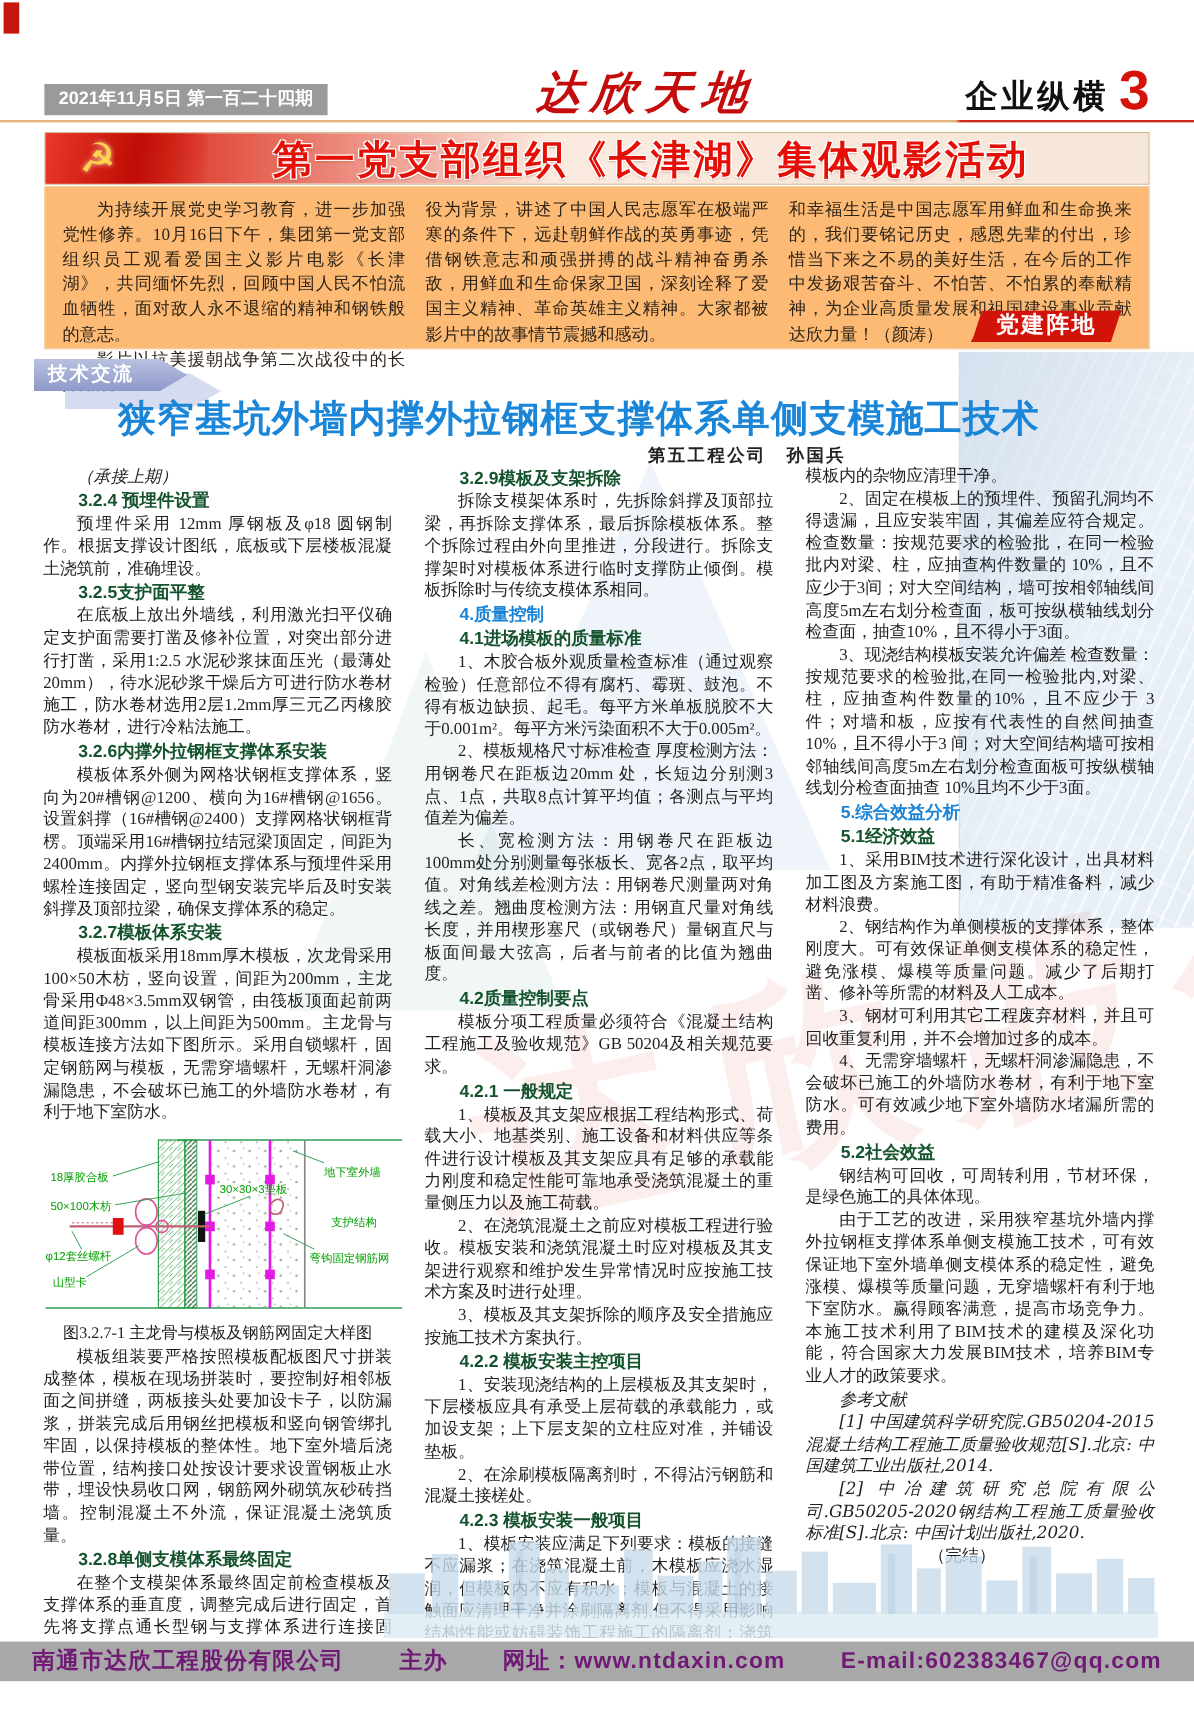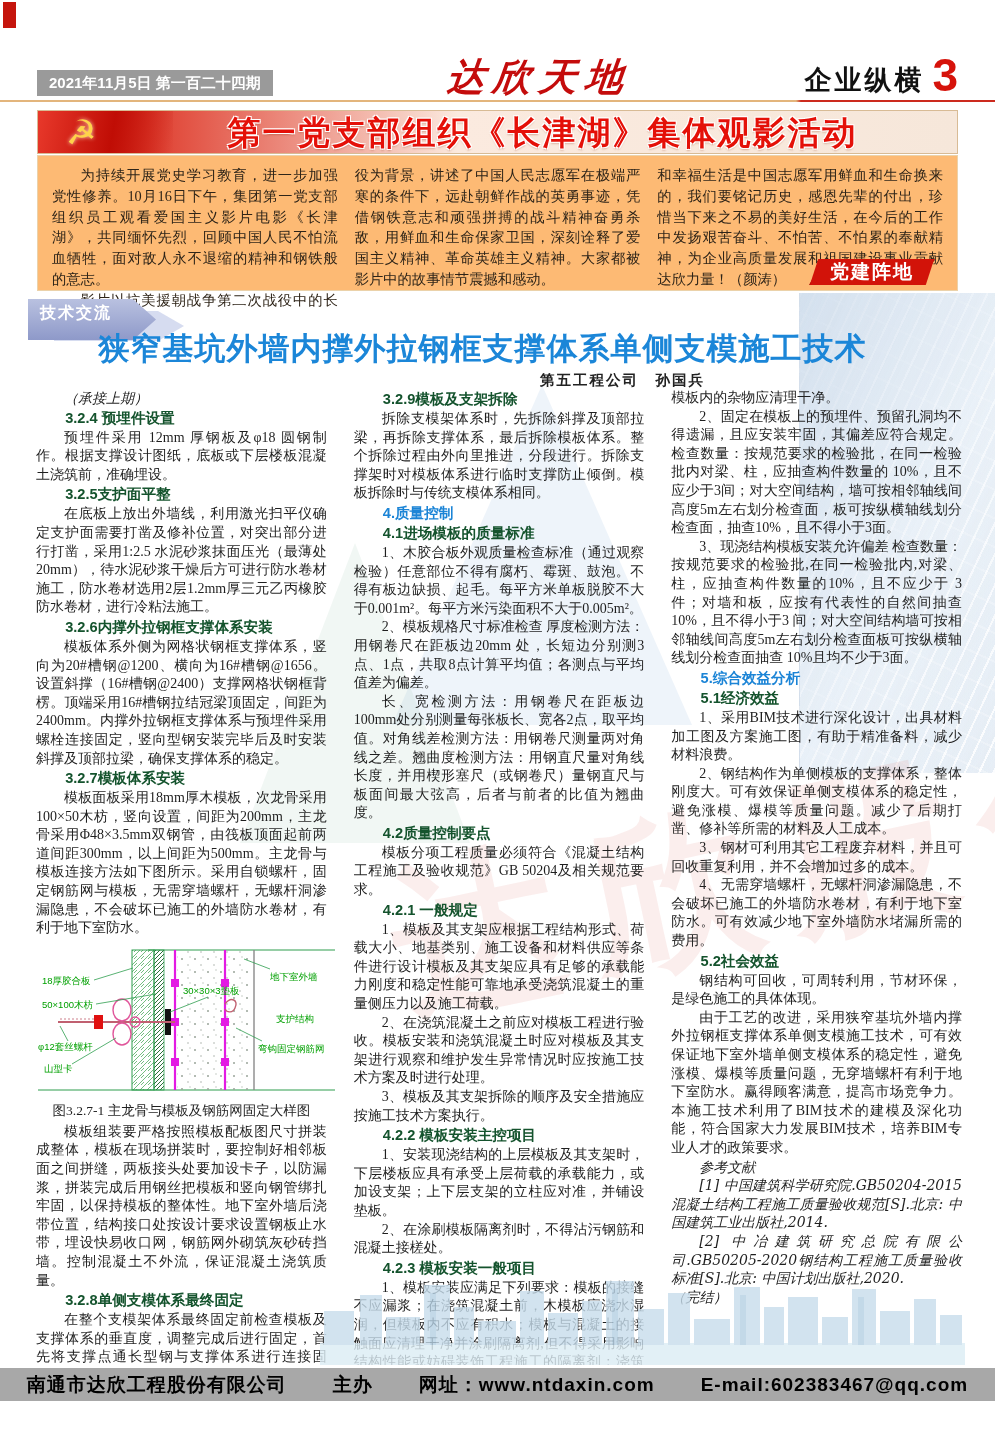--- a/index.html
+++ b/index.html
@@ -40,45 +40,45 @@
      background:linear-gradient(115deg,rgba(200,216,233,.85),rgba(232,240,248,.55) 55%,rgba(255,255,255,0)),
        repeating-linear-gradient(115deg,rgba(255,255,255,.6) 0 2px,rgba(186,206,228,.30) 2px 13px),
        repeating-linear-gradient(25deg,rgba(255,255,255,.45) 0 2px,rgba(200,218,236,.22) 2px 26px);
      border-left:1px solid rgba(160,180,205,.35);}
   .tri-wm1{position:absolute;left:392px;top:92px;width:300px;height:340px;background:rgba(168,200,232,.20);clip-path:polygon(50% 0,0 100%,100% 100%);}
   .tri-wm2{position:absolute;left:240px;top:250px;width:230px;height:300px;background:rgba(168,208,186,.16);clip-path:polygon(50% 0,0 100%,100% 100%);}
   .wm-text{position:absolute;left:385px;top:470px;font:bold 170px/1.2 "DejaVu Serif",serif;color:rgba(224,118,108,.12);
      letter-spacing:30px;transform:rotate(-12deg);white-space:nowrap;pointer-events:none;}
   .tag-wrap{position:absolute;left:28px;top:6px;width:160px;height:44px;}
   .tag-echo{position:absolute;left:26px;top:12px;width:130px;height:30px;background:#ccd3ec;clip-path:polygon(0 0,80% 0,100% 50%,80% 100%,0 100%);opacity:.8;}
-  .tag{position:absolute;left:0;top:0;width:128px;height:41px;background:linear-gradient(#b9c1e0,#8e99c9);
+  .tag{position:absolute;left:0;top:0;width:128px;height:27px;background:linear-gradient(#b9c1e0,#8e99c9);
      clip-path:polygon(0 0,82% 0,100% 50%,82% 100%,0 100%);color:#fff;font:bold 16px/27px "Liberation Sans",sans-serif;
      text-align:left;padding-left:12px;box-sizing:border-box;letter-spacing:2px;}
   .tech-title{margin:0;position:absolute;left:80px;right:110px;top:38px;text-align:center;color:#1b86d8;
      font:bold 31px/1.15 "Liberation Sans",sans-serif;letter-spacing:1px;}
   .byline{position:absolute;left:0;right:0;top:80px;text-align:center;transform:translateX(125px);
      font:bold 14.5px/1 "Liberation Sans",sans-serif;color:#222;letter-spacing:2px;}
   .cols{position:absolute;left:36px;right:33px;top:96px;display:flex;gap:27px;}
   .tcol{flex:1;min-width:0;position:relative;}
   .pg{font-size:14px;line-height:18.6px;color:#1f1f1f;text-align:justify;margin:0;}
   .p{text-indent:2em;}
   .p0{}
   .h{font-family:"Liberation Sans",sans-serif;font-weight:bold;font-size:14.6px;line-height:19px;color:#14532d;text-indent:2em;text-align:left;margin:1px 0;}
   .hb{font-family:"Liberation Sans",sans-serif;font-weight:bold;font-size:14.6px;line-height:19px;color:#1b84d6;text-indent:2em;text-align:left;margin:1px 0;}
   .note,.ref,.refh{font-style:italic;font-family:"DejaVu Serif",serif;text-indent:2em;}
-  .pr{font-style:italic;font-family:"DejaVu Serif",serif;text-align:left;padding-right:30px;}
+  .pr{font-family:"DejaVu Serif",serif;text-align:center;padding-right:30px;}
   
   .fig{margin:4px 0 2px 0;}
   .fig svg{display:block;background:#fff;}
   .figcap{text-align:center;font:13.5px/18px "Liberation Serif",serif;color:#1f1f1f;margin:2px 0 3px 0;}
   
   .skyline{position:absolute;left:320px;bottom:0;width:645px;height:92px;opacity:.8;}
   
   .footer{position:absolute;left:0;right:0;top:1368px;height:33px;background:#a8a8a8;display:flex;align-items:center;justify-content:center;gap:46px;}
-  .footer span{color:#000000;font:bold 19px/1 "Liberation Sans",sans-serif;letter-spacing:1px;}
+  .footer span{color:#701a75;font:bold 19px/1 "Liberation Sans",sans-serif;letter-spacing:1px;}
 </style>
 </head>
 <body>
 
 <div class="page">
 
   <div class="corner-mark"></div>
 
   <header class="masthead">
     <div class="date-box">2021年11月5日 第一百二十四期</div>

